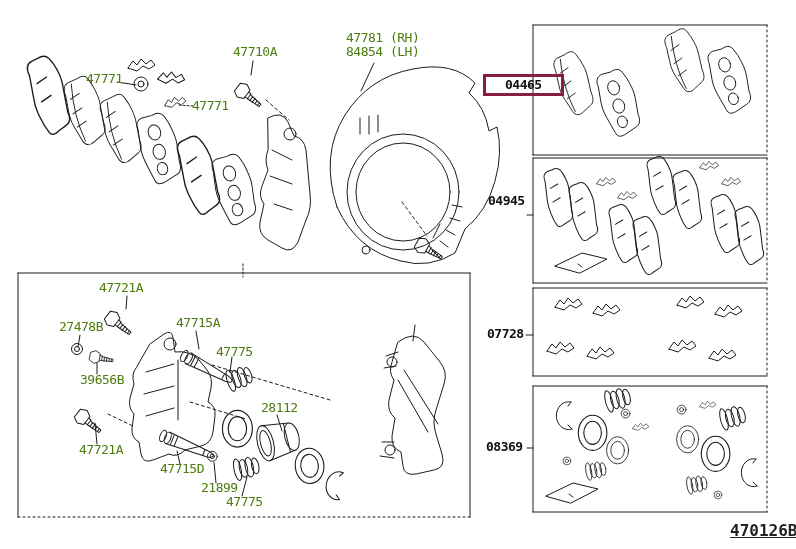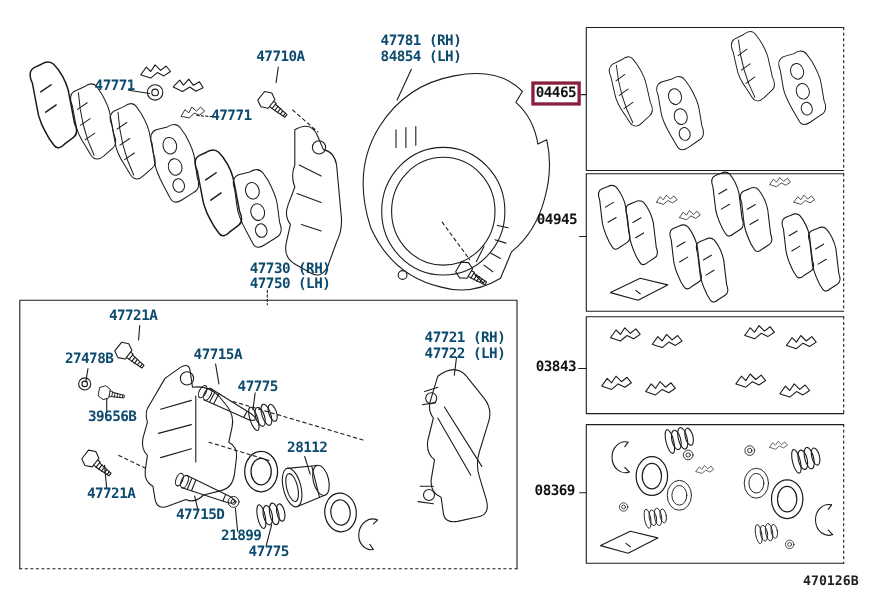--- a/index.html
+++ b/index.html
@@ -3,34 +3,35 @@
 <meta charset="utf-8">
 <style>
   html,body{margin:0;padding:0;background:#ffffff;}
   #canvas{
     position:relative;width:796px;height:549px;background:#ffffff;
     font-family:"DejaVu Sans Mono", monospace;overflow:hidden;
   }
   svg.art{position:absolute;left:0;top:0;}
   svg.art *{stroke:#1c1c1c;fill:none;stroke-width:1;stroke-linecap:round;stroke-linejoin:round;}
   .plabel{
-    position:absolute;font-weight:bold;font-size:13px;line-height:14px;
-    letter-spacing:-0.5px;color:#0c4a6e;white-space:nowrap;
+    position:absolute;font-weight:normal;font-size:13px;line-height:14px;
+    letter-spacing:-0.5px;color:#4d7c0f;white-space:nowrap;
   }
   .kitlabel{
     position:absolute;font-weight:bold;font-size:13px;line-height:15px;
     letter-spacing:-0.5px;color:#111;white-space:nowrap;
   }
   .kitlabel.highlight{
     border:3px solid var(--hl,#8a1f3d);
-    padding:0 1px;line-height:16px;
+    padding:0 19px;line-height:16px;
   }
   .diagcode{
-    position:absolute;font-weight:bold;font-size:12px;color:#222;
+    position:absolute;font-weight:bold;font-size:16px;color:#222;
     letter-spacing:0;
+    text-decoration:underline;
   }
 </style>
 </head>
 <body>
 
 <div id="canvas" style="background: rgb(255, 255, 255);">
 
   <svg class="art" width="796" height="549" viewBox="0 0 796 549">
     <defs>
       <g id="sym-pad-inner">
@@ -263,41 +264,33 @@
   <div class="plabel" style="left:86px;top:72px">47771</div>
   <div class="plabel" style="left:233px;top:45px">47710A</div>
   <div class="plabel" style="left:192px;top:99px">47771</div>
 
   <div class="plabel" style="left:346px;top:31px">
     <div>47781 (RH)</div>
     <div>84854 (LH)</div>
   </div>
 
 
-  <div class="plabel" style="left:227px;top:238px">
-    <div>47730 (RH)</div>
-    <div>47750 (LH)</div>
-  </div>
 
   <div class="plabel" style="left:99px;top:281px">47721A</div>
   <div class="plabel" style="left:59px;top:320px">27478B</div>
   <div class="plabel" style="left:176px;top:316px">47715A</div>
   <div class="plabel" style="left:216px;top:345px">47775</div>
   <div class="plabel" style="left:80px;top:373px">39656B</div>
   <div class="plabel" style="left:79px;top:443px">47721A</div>
   <div class="plabel" style="left:160px;top:462px">47715D</div>
   <div class="plabel" style="left:201px;top:481px">21899</div>
   <div class="plabel" style="left:226px;top:495px">47775</div>
   <div class="plabel" style="left:261px;top:401px">28112</div>
 
-  <div class="plabel" style="left:386px;top:301px">
-    <div>47721 (RH)</div>
-    <div>47722 (LH)</div>
-  </div>
 
   <div class="kitlabel highlight" style="left:483px;top:74px">04465</div>
   <div class="kitlabel" style="left:488px;top:193px">04945</div>
-  <div class="kitlabel" style="left:487px;top:326px">03843</div>
+  <div class="kitlabel" style="left:487px;top:326px">07728</div>
   <div class="kitlabel" style="left:486px;top:439px">08369</div>
 
   <div class="diagcode" style="left:730px;top:521px">470126B</div>
 
 </div>
 
 </body></html>

